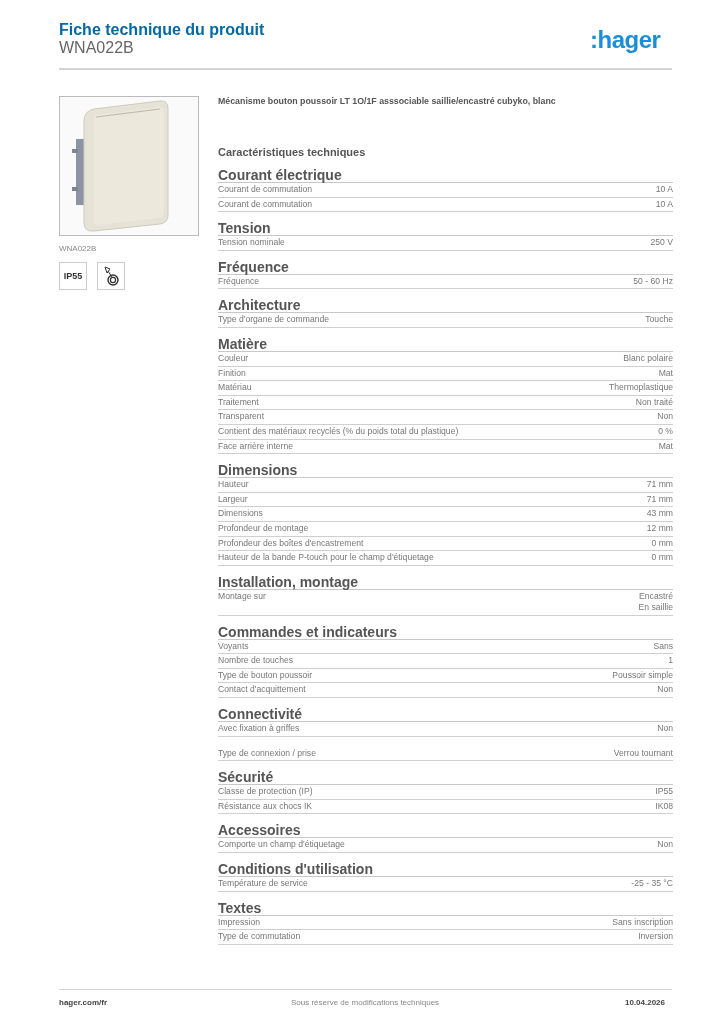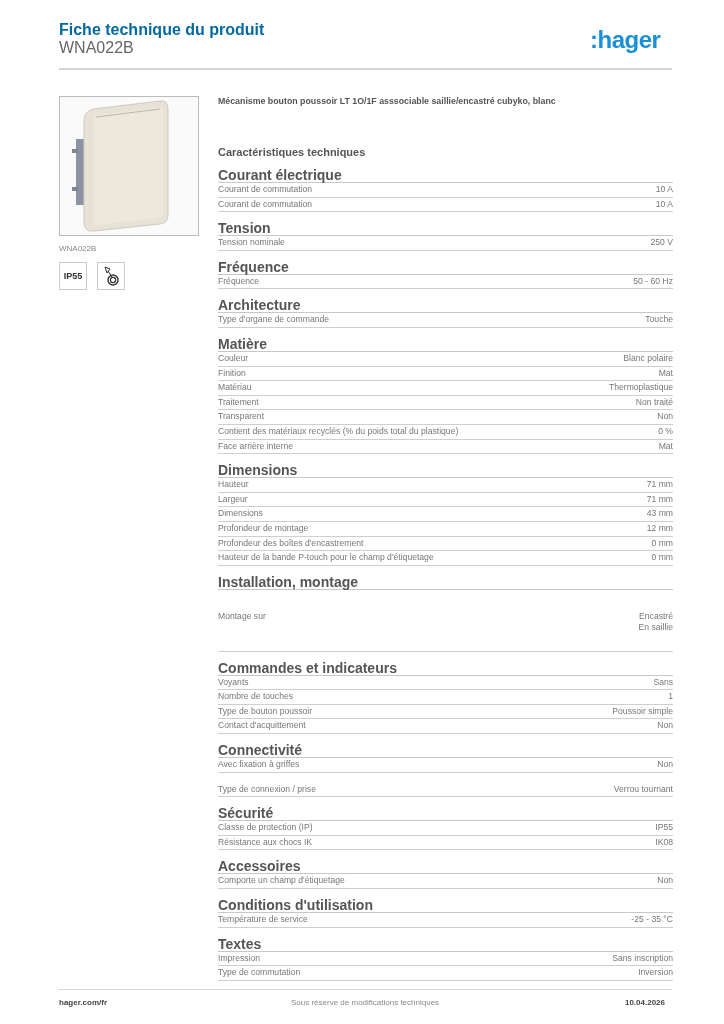--- a/index.html
+++ b/index.html
@@ -16,21 +16,21 @@
   .badge-ip { left: 59px; font-size: 9px; font-weight: bold; color: #333; }
   .badge-icon { left: 97px; }
 
   .main { position: absolute; left: 218px; top: 94px; width: 455px; }
   .desc { font-size: 8.8px; font-weight: bold; color: #555; height: 14px; line-height: 14px; }
   .char-title { font-size: 11px; font-weight: bold; color: #555; margin-top: 37px; height: 14px; line-height: 14px; }
   .section { margin-top: 10px; }
   .sec-title { font-size: 14px; font-weight: bold; color: #555; height: 13px; line-height: 13px; border-bottom: 1px solid #c8c8c8; }
   .row { display: flex; justify-content: space-between; font-size: 8.6px; color: #777; min-height: 13.6px; line-height: 13.6px; border-bottom: 1px solid #cfcfcf; }
   .row .val { text-align: right; white-space: pre-line; }
-  .row.multi { line-height: 11px; padding-top: 1px; padding-bottom: 18px; margin-top: 20px; }
+  .row.multi { line-height: 11px; padding-top: 1px; padding-bottom: 2px; }
 
   .ftr-rule { position: absolute; left: 59px; top: 989px; width: 613px; height: 1px; background: #d4d4d4; }
   .ftr { position: absolute; top: 998px; font-size: 8px; }
   .ftr-left { left: 59px; font-weight: bold; color: #444; }
   .ftr-mid { left: 291px; color: #888; }
   .ftr-right { right: 59px; font-weight: bold; color: #444; }
 </style>
 </head>
 <body>
 

